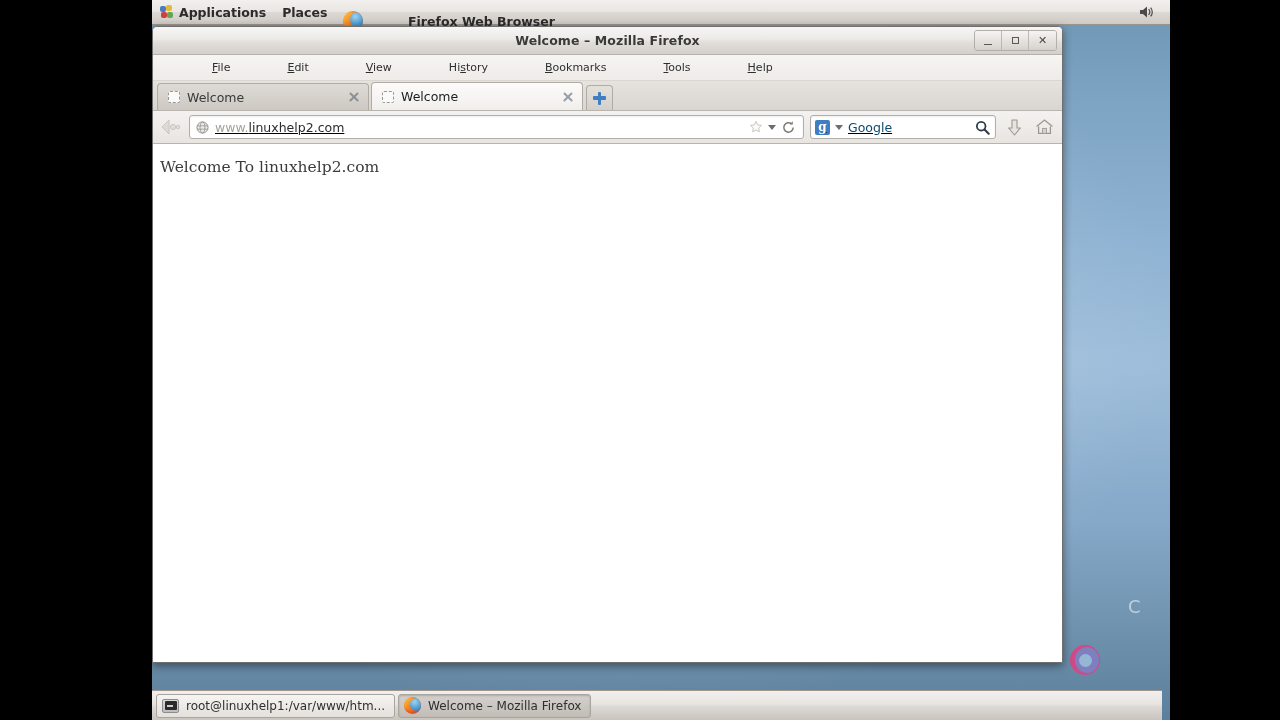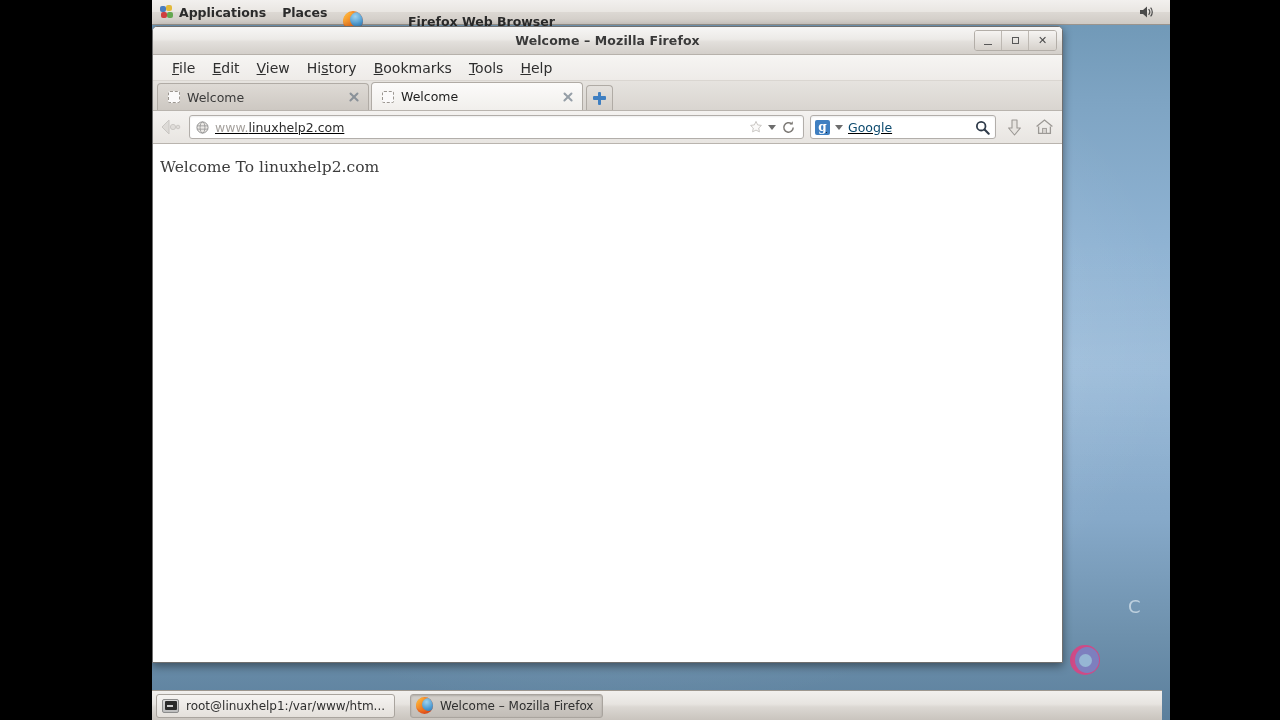--- a/index.html
+++ b/index.html
@@ -118,21 +118,21 @@
   #wctl .sq { width:7px;height:7px;border:1px solid #585858; }
   #wctl .mn { width:8px;height:1px;background:#585858;margin-top:7px; }
 
   
   #menubar {
     height: 26px; flex:none;
     background: linear-gradient(180deg,#f6f5f3 0%,#eeebe8 100%);
     border-bottom: 1px solid #dad6d1;
     display:flex; align-items:center; padding-left: 12px; gap: 3px;
   }
-  #menubar .mi { font-size: 14px; color: #2e2e2e; padding: 2px 7px; cursor: default; }
+  #menubar .mi { font-size: 11px; color: #2e2e2e; padding: 2px 7px; cursor: default; margin-left: 40px; }
   #menubar .mi u { text-decoration: underline; }
 
   
   #tabstrip {
     height: 30px; flex:none; position: relative;
     background: linear-gradient(180deg,#e6e3df 0%, #d9d5d0 100%);
     border-bottom: 1px solid #b9b4ae;
     display:flex; align-items:flex-end; padding-left: 4px;
   }
   .tab {
@@ -205,21 +205,21 @@
 
   
   #content { flex: 1; background: #fff; padding: 14px 0 0 7px; overflow: hidden; }
   #content .pgtext { font-family: "DejaVu Serif", "Liberation Serif", serif; font-size: 15.5px; color: #3c3c3c; }
 
   
   #taskbar {
     position: absolute; left: 152px; top: 690px; width: 1010px; height: 30px;
     background: linear-gradient(180deg,#f2f0ee 0%, #e7e4e0 45%, #dcd8d3 55%, #c9c4be 100%);
     border-top: 1px solid #9d978f;
-    display: flex; align-items: center; gap: 15px; padding: 0 4px;
+    display: flex; align-items: center; gap: 3px; padding: 0 4px;
   }
   .taskbtn {
     height: 24px; display:flex; align-items:center; gap:7px; padding: 0 9px 0 5px;
     border: 1px solid #a9a49e; border-radius: 3px; font-size: 12px; color: #2f2f2f;
     cursor: pointer; max-width: 247px;
   }
   .taskbtn.normal { background: linear-gradient(180deg,#f6f4f2 0%, #e4e0db 100%); }
   .taskbtn.active { background: linear-gradient(180deg,#d4d0cb 0%, #c2bdb7 100%); box-shadow: inset 0 1px 2px rgba(0,0,0,.18); }
   .taskbtn .tlbl { white-space: nowrap; overflow: hidden; text-overflow: ellipsis; }
   .term-ico {

